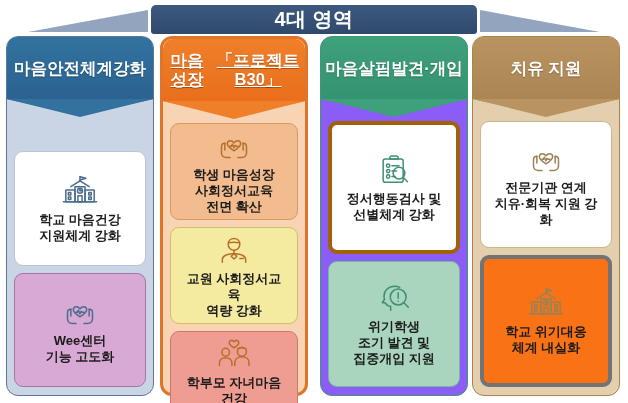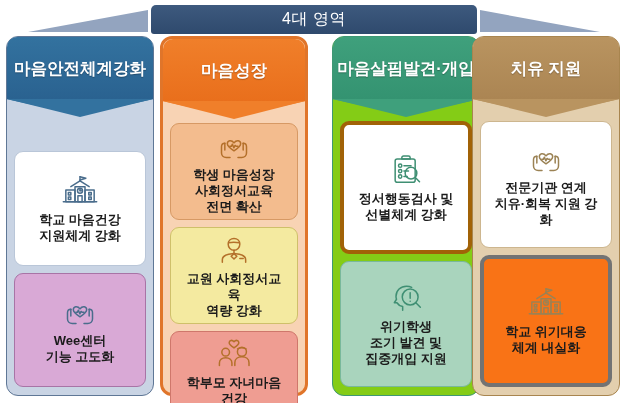--- a/index.html
+++ b/index.html
@@ -15,37 +15,37 @@
   .banner{position:absolute;left:0;top:4px;width:628px;height:30px;}
   .wing{position:absolute;top:6px;height:0;width:0;}
   .wing-l{left:28px;border-top:0 solid transparent;
      border-left:120px solid transparent;border-bottom:22px solid #93a4bf;}
   .wing-r{right:28px;border-right:120px solid transparent;
      border-bottom:22px solid #93a4bf;}
   .banner-box{position:absolute;left:151px;top:1px;width:326px;height:29px;
      background:linear-gradient(#3d597e,#2f4a6d);
      border-radius:5px 5px 3px 3px;
      display:flex;align-items:center;justify-content:center;}
-  .banner-box span{color:#fff;font-size:16px;font-weight:normal;letter-spacing:.5px;}
+  .banner-box span{color:#fff;font-size:20px;font-weight:bold;letter-spacing:.5px;}
 
   
   .col{position:absolute;top:36px;width:148px;height:360px;
        border-radius:12px;box-sizing:border-box;}
   .col-0{left:6px;  background:#c9d4e4;border:1.5px solid #5f7796;}
   .col-1{left:160px;background:#f8d3b4;border:3px solid #e0752a;}
-  .col-2{left:332px;background:#84cc16;border:1.5px solid #3f9874;}
+  .col-2{left:320px;background:#8b5cf6;border:1.5px solid #3f9874;}
   .col-3{left:472px;background:#e3cfae;border:1.5px solid #a8854f;}
 
   .head{position:relative;height:62px;border-radius:10px 10px 0 0;
         display:flex;flex-direction:row;align-items:center;
         justify-content:center;color:#fff;font-weight:bold;
         font-size:16.5px;line-height:19px;text-align:center;
         text-shadow:0 1px 1px rgba(0,0,0,.28);}
   .col-0 .head{background:linear-gradient(#2f6d9e,#2a6характ);background:linear-gradient(#33729f,#2a6290);}
-  .col-1 .head{background:linear-gradient(#f07f2a,#e96f1c);}
+  .col-1 .head{background:linear-gradient(#f07f2a,#e96f1c);text-decoration:underline;}
   .col-2 .head{background:linear-gradient(#3fa07c,#349371);}
   .col-3 .head{background:linear-gradient(#b99460,#ab8553);}
   .head::after{content:"";position:absolute;left:-1px;right:-1px;bottom:-16px;
      height:16px;clip-path:polygon(0 0,50% 100%,100% 0,100% 0,0 0);}
   .col-0 .head::after{background:#33729f;}
   .col-1 .head::after{background:#f07f2a;}
   .col-2 .head::after{background:#3fa07c;}
   .col-3 .head::after{background:#3fa07c;}
   .col-3 .head::after{background:#b99460;}
 
@@ -133,20 +133,21 @@
               </svg>
             </span>
             <div class="lbl">Wee센터
 기능 고도화</div>
           </div>
         </div>
       </div>
       <div class="col col-1">
         <div class="head">
           <div>마음성장</div>
+          <div>「프로젝트B30」</div>
         </div>
         <div class="notch"></div>
         <div class="cards">
           <div class="card c-peach">
             <span>
               <svg class="ico" viewBox="0 0 48 40" fill="none" stroke="#b4702a" stroke-width="1.8" stroke-linecap="round" stroke-linejoin="round">
                 <path d="M24 17.5c-3-4-8-3.2-8 1.1 0 3.2 4.6 6.2 8 8.4 3.4-2.2 8-5.2 8-8.4 0-4.3-5-5.1-8-1.1z"></path>
         <path d="M19 21.5l1.8.1 1.3-2.6 1.7 4.4 1.5-2.9 1.3 1h2.2"></path>
         <path d="M13 18c-2.4 0-4 1.8-4 4.2v7.5c0 3.1 2.6 5.3 5.6 5.3h4.6"></path>
         <path d="M13 18v8"></path>

